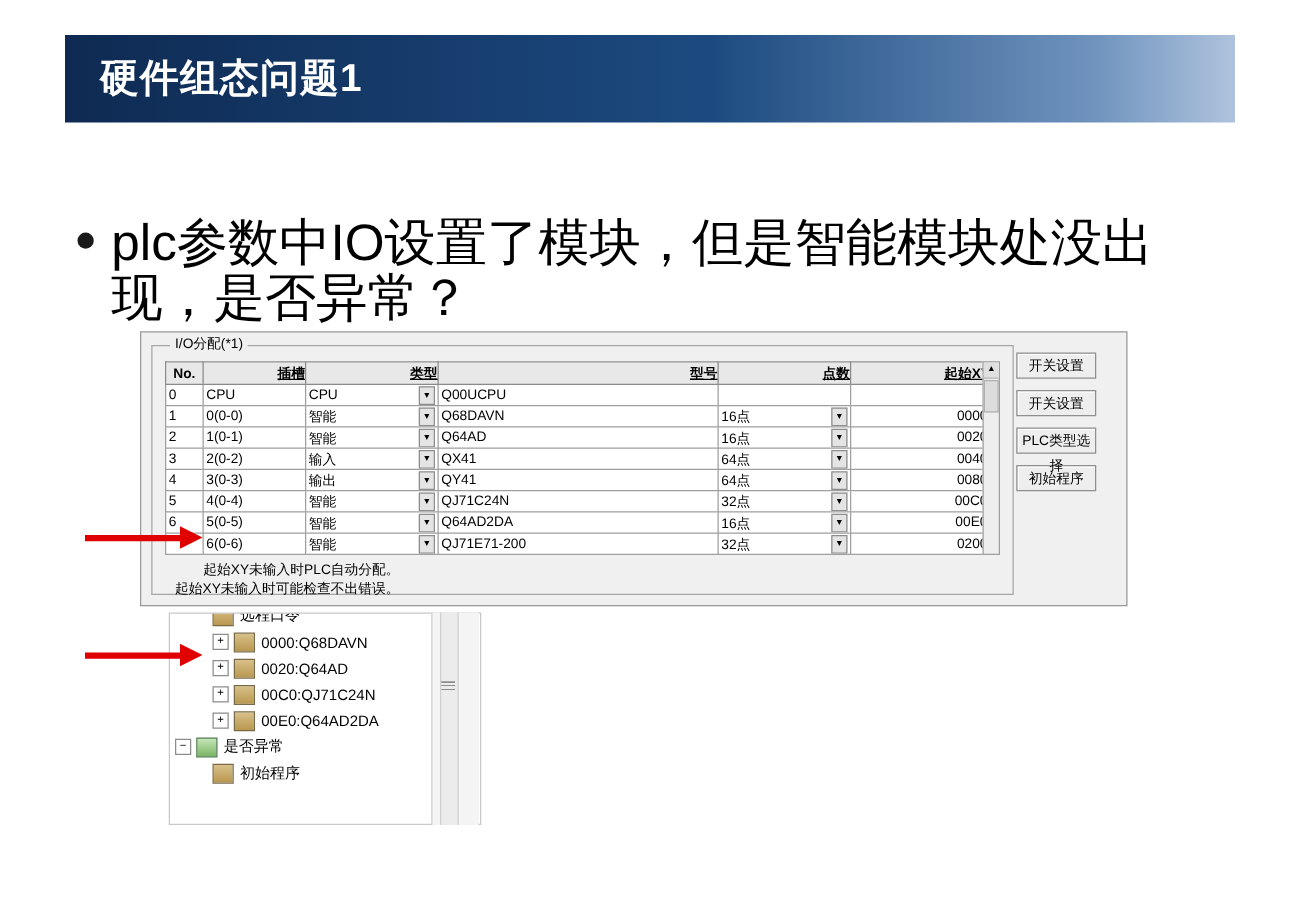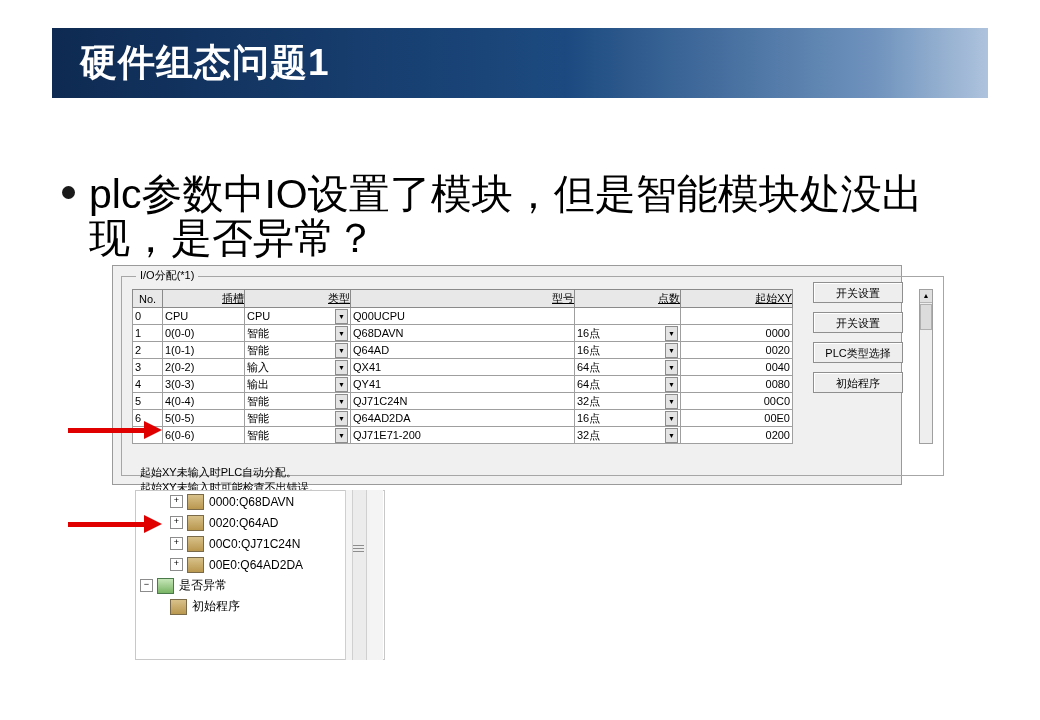--- a/index.html
+++ b/index.html
@@ -21,21 +21,21 @@
     left: 52px;
     top: 28px;
     width: 936px;
     height: 70px;
     background: linear-gradient(to right, #0e2a52 0%, #1c4a80 55%, #6f93bd 88%, #aec3dd 100%);
     display: flex;
     align-items: center;
   }
   .title-bar .title-text {
     color: #ffffff;
-    font-size: 37px;
+    font-size: 31px;
     font-weight: bold;
     padding-left: 28px;
     letter-spacing: 1px;
     white-space: nowrap;
   }
 
   
   .bullet-block {
     position: absolute;
     left: 62px;
@@ -68,21 +68,21 @@
     width: 790px;
     height: 220px;
     background: #f0f0f0;
     border: 1px solid #9a9a9a;
     box-sizing: border-box;
   }
   .io-group {
     position: absolute;
     left: 8px;
     top: 10px;
-    width: 823px;
+    width: 690px;
     height: 200px;
     border: 1px solid #a6a6a6;
     box-sizing: border-box;
   }
   .io-panel .group-label-inner {
     position: absolute;
     left: 14px;
     top: -8px;
     background: #f0f0f0;
     padding: 0 4px;
@@ -102,21 +102,21 @@
     border-collapse: collapse;
     table-layout: fixed;
     width: 660px;
     font-size: 11px;
     background: #ffffff;
   }
   table.io-table th {
     background: #e8e8e8;
     border: 1px solid #8a8a8a;
     font-size: 11px;
-    font-weight: normal;
+    font-weight: bold;
     height: 17px;
     padding: 0;
     text-align: center;
     color: #000;
   }
   table.io-table th.hdr-und {
     text-decoration: underline;
     text-align: right;
   }
   table.io-table td {
@@ -175,35 +175,36 @@
     height: 26px;
     background: #dcdcdc;
     border: 1px solid #b0b0b0;
     box-sizing: border-box;
     margin-top: 1px;
   }
 
   .io-notes {
     position: absolute;
     left: 18px;
-    top: 188px;
+    top: 172px;
     font-size: 11px;
     color: #000;
     line-height: 15px;
+    text-align: right;
   }
 
   
   .io-buttons {
     position: absolute;
     right: 10px;
     top: 16px;
     width: 78px;
   }
   .io-btn {
-    width: 90px;
+    width: 64px;
     height: 21px;
     background: #eeeeee;
     border: 1px solid #8f8f8f;
     box-shadow: inset 1px 1px 0 #ffffff;
     font-size: 11px;
     text-align: center;
     line-height: 20px;
     margin-bottom: 9px;
     color: #000;
     box-sizing: border-box;
@@ -511,20 +512,25 @@
 
   <div class="io-buttons">
     <div class="io-btn">开关设置</div>
     <div class="io-btn">开关设置</div>
     <div class="io-btn">PLC类型选择</div>
     <div class="io-btn">初始程序</div>
   </div>
 </div>
 
 <div class="tree-panel">
+  <div class="tree-row" style="margin-top:-9px;">
+    <span class="indent2"></span>
+    <span class="tico"></span>
+    <span class="tlabel">远程口令</span>
+  </div>
   <div class="tree-row">
     <span class="indent2"></span>
     <span class="exp">+</span>
     <span class="tico"></span>
     <span class="tlabel">0000:Q68DAVN</span>
   </div>
   <div class="tree-row">
     <span class="indent2"></span>
     <span class="exp">+</span>
     <span class="tico"></span>

